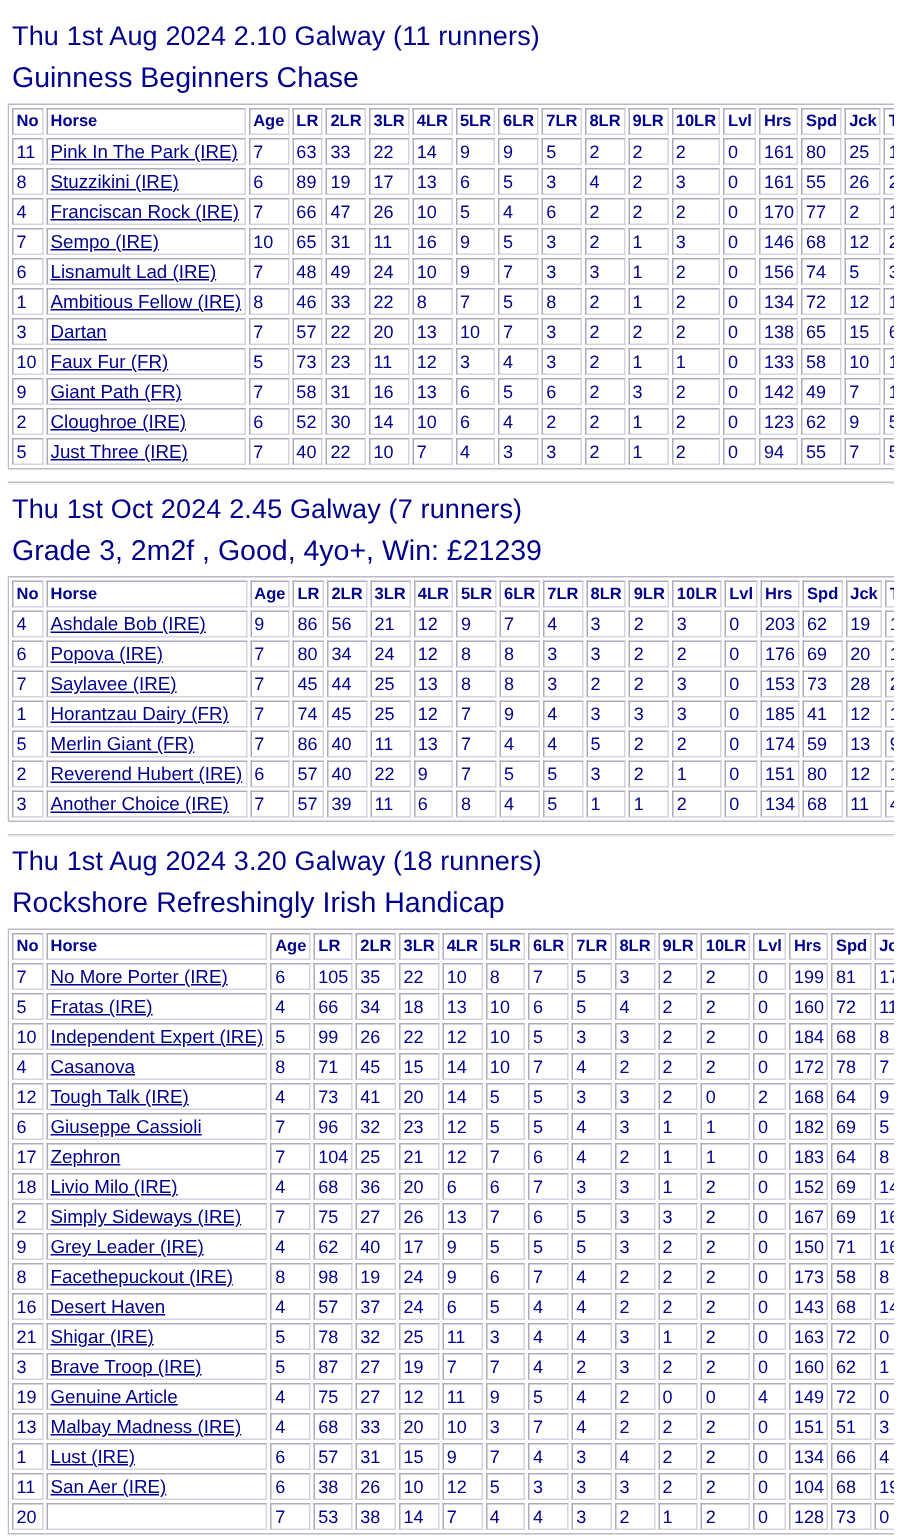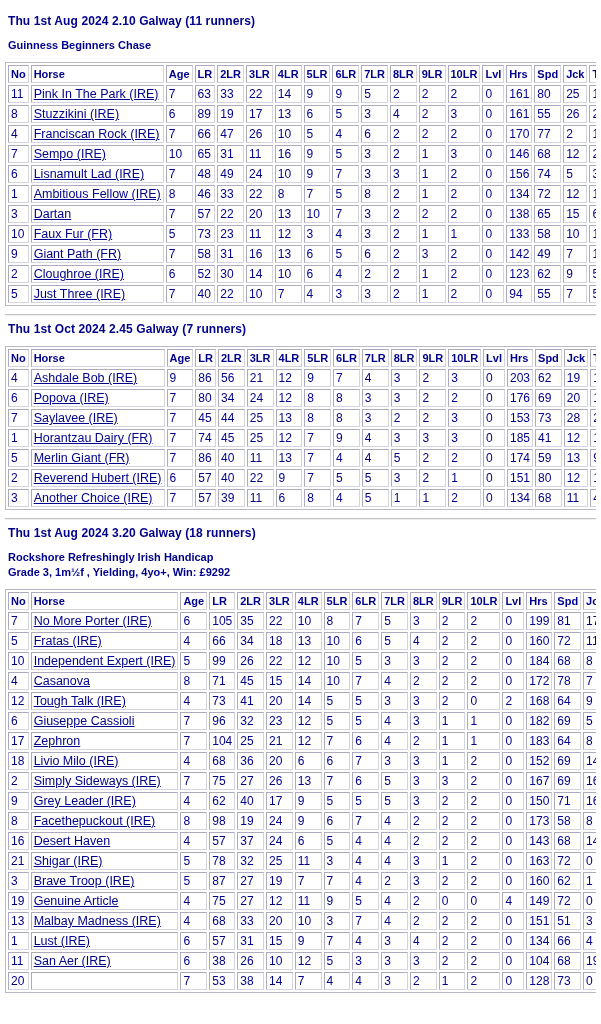--- a/index.html
+++ b/index.html
@@ -4,29 +4,29 @@
 <style>
   :root { --navy: #00008B; --border: #b9b9c9; }
   html, body { background: #ffffff; }
   body {
     margin: 8px 5px 0 5px;
     font-family: "Liberation Sans", "DejaVu Sans", sans-serif;
     color: var(--navy);
     width: 591px;
   }
   .race-title {
-    font-size: 12px;
-    font-weight: bold;
+    font-size: 18px;
+    font-weight: normal;
     margin: 6px 0 10px 3px;
     letter-spacing: 0.1px;
   }
   .race-sub { margin: 0 0 0 3px; }
   .race-name, .race-conditions {
-    font-size: 11px;
-    font-weight: bold;
+    font-size: 19px;
+    font-weight: normal;
     line-height: 15px;
   }
   table.race-table {
     width: 100%;
     border-collapse: separate;
     border-spacing: 2px;
     border: 1px solid var(--border);
     margin: 9px 0 7px 0;
     background: #ffffff;
   }
@@ -326,20 +326,21 @@
             <td>5</td>
             <td>6</td>
           </tr>
         </tbody>
     </table>
   </section>
 <hr class="divider">
   <section class="race-section">
     <div class="race-title">Thu 1st Oct 2024 2.45 Galway (7 runners)</div>
     <div class="race-sub">
+      <div class="race-conditions">Grade 3, 2m2f , Good, 4yo+, Win: £21239</div>
     </div>
     <table class="race-table">
       <thead>
         <tr>
             <th>No</th>
             <th class="col-horse">Horse</th>
             <th>Age</th>
             <th>LR</th>
             <th>2LR</th>
             <th>3LR</th>
@@ -499,21 +500,20 @@
             <td>4</td>
           </tr>
         </tbody>
     </table>
   </section>
 <hr class="divider">
   <section class="race-section">
     <div class="race-title">Thu 1st Aug 2024 3.20 Galway (18 runners)</div>
     <div class="race-sub">
       <div class="race-name">Rockshore Refreshingly Irish Handicap</div>
-      <div class="race-conditions">Grade 3, 1m½f , Yielding, 4yo+, Win: £9292</div>
     </div>
     <table class="race-table">
       <thead>
         <tr>
             <th>No</th>
             <th class="col-horse">Horse</th>
             <th>Age</th>
             <th>LR</th>
             <th>2LR</th>
             <th>3LR</th>

